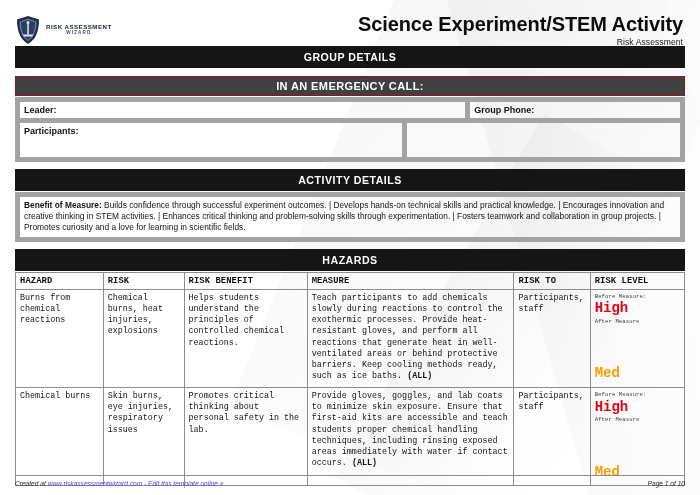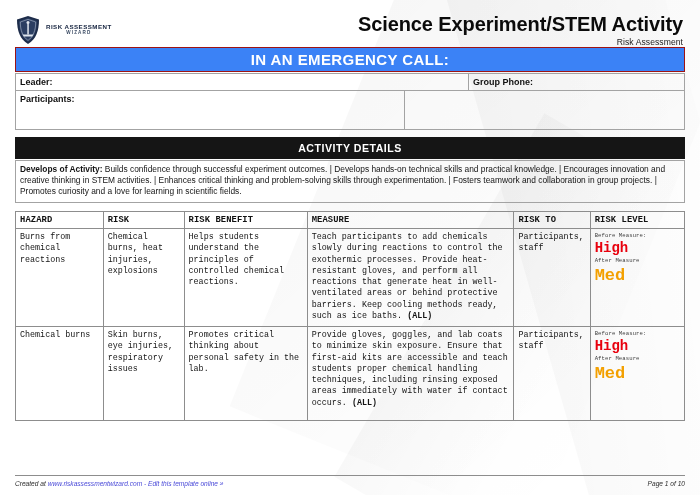--- a/index.html
+++ b/index.html
@@ -98,39 +98,39 @@
     background: #151515;
     color: #ffffff;
     text-align: center;
     font-weight: bold;
     font-size: 10.6px;
     letter-spacing: 0.5px;
     padding: 4px 0 4px;
     border: 1px solid #151515;
   }
   .bar-red {
-    background: #3b82f6;
+    background: #404040;
     color: #ffffff;
     text-align: center;
     font-weight: bold;
-    font-size: 15px;
+    font-size: 11px;
     letter-spacing: 0.4px;
     padding: 3px 0 3px;
     border: 1px solid #9d1313;
-    margin-top: 1px;
+    margin-top: 8px;
   }
 
   
   table.grid {
     width: 100%;
     border-collapse: collapse;
     table-layout: fixed;
   }
   table.grid td {
-    border: 1px solid #a3a3a3;
+    border: 5px solid #a3a3a3;
     vertical-align: top;
     font-size: 9px;
     padding: 3px 4px 3px 4px;
     margin-left: 17px;
   }
   .lbl { font-weight: bold; font-size: 9px; }
 
   .group-table { margin-top: 1px; }
   .row-leader td { height: 15px; }
   .row-part td { height: 39px; }
@@ -181,24 +181,25 @@
     line-height: 1.2;
   }
   .rl-high {
     font-size: 14px;
     font-weight: bold;
     color: #e8000d;
     line-height: 1.25;
     margin-bottom: 1px;
   }
   .rl-med {
-    font-size: 17px;
+    font-size: 14px;
     font-weight: bold;
     color: #f3a000;
     line-height: 1.25;
+    margin-top: 40px;
   }
 
   
   .footer {
     position: absolute;
     left: 15px;
     right: 15px;
     bottom: 8px;
     border-top: 1px solid #8d8d8d;
     padding-top: 4px;
@@ -243,20 +244,21 @@
         <span class="brand-name">RISK ASSESSMENT</span>
         <span class="brand-sub">WIZARD</span>
       </span>
     </div>
     <div class="title-block">
       <div class="doc-title">Science Experiment/STEM Activity</div>
       <div class="doc-subtitle">Risk Assessment</div>
     </div>
   </div>
 
+  <div class="bar-black">GROUP DETAILS</div>
   <div class="bar-red">IN AN EMERGENCY CALL:</div>
 
   <table class="grid group-table">
     <colgroup>
         <col style="width:58.2%">
         <col style="width:9.5%">
         <col style="width:32.3%">
       </colgroup>
     <tbody>
       <tr class="row-leader">
@@ -285,30 +287,31 @@
 
   <table class="grid act-table">
     <colgroup>
         <col style="width:67.7%">
         <col style="width:32.3%">
       </colgroup>
     <tbody>
       <tr class="row-benefit">
         <td colspan="2">
           <div class="benefit-text">
-            <b>Develops of Activity:</b>
+            <b>Benefit of Measure:</b>
             <span>Builds confidence through successful experiment outcomes. | Develops hands-on technical skills and practical knowledge. | Encourages innovation and creative thinking in STEM activities. | Enhances critical thinking and problem-solving skills through experimentation. | Fosters teamwork and collaboration in group projects. | Promotes curiosity and a love for learning in scientific fields.</span>
           </div>
         </td>
       </tr>
     </tbody>
   </table>
 
   <div class="section-gap"></div>
 
+  <div class="bar-black">HAZARDS</div>
 
   <div class="haz-wrap">
     <table class="haz">
       <colgroup>
         <col style="width:13.1%">
           <col style="width:12.1%">
           <col style="width:18.4%">
         <col style="width:30.9%">
           <col style="width:11.4%">
           <col style="width:14.1%">

